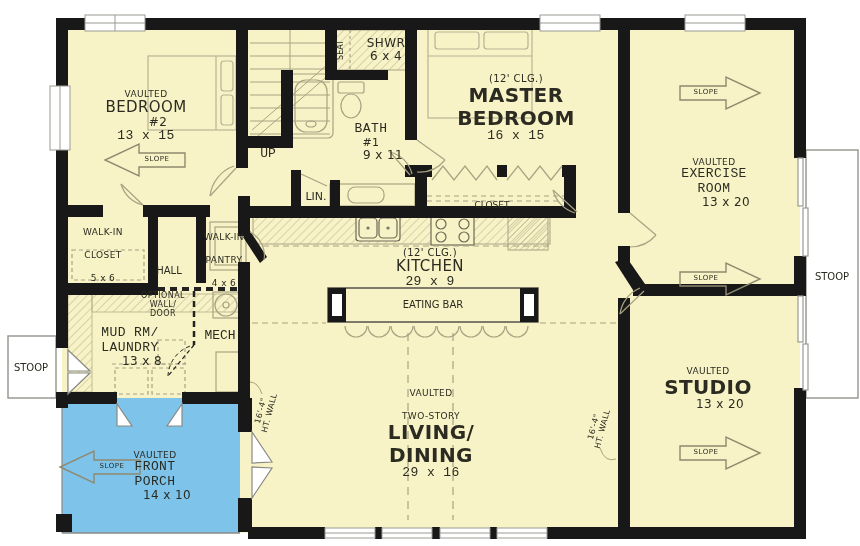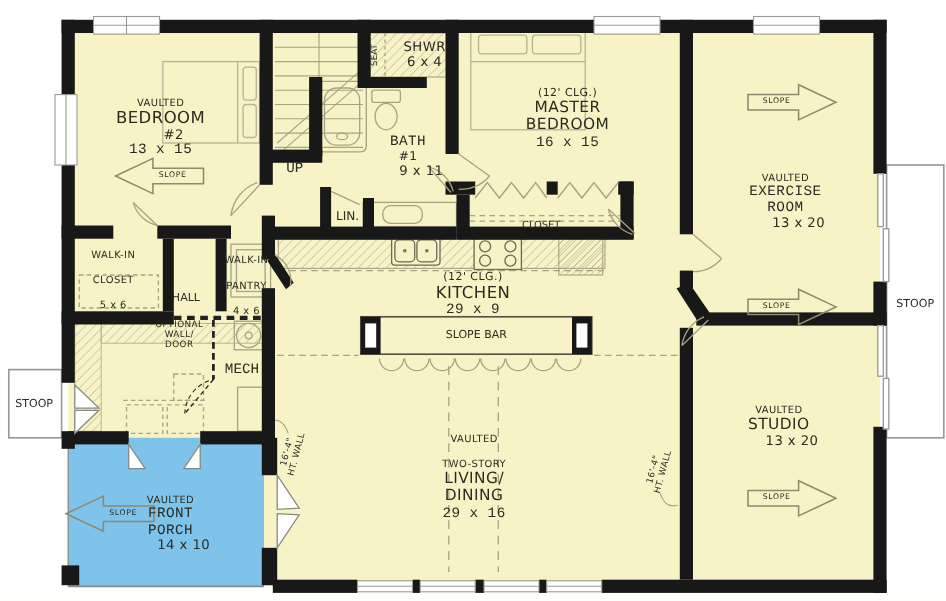--- a/index.html
+++ b/index.html
@@ -11,21 +11,21 @@
   .lbl div{letter-spacing:.4px;}
   .rot90{transform:translate(-50%,-50%) rotate(-90deg);}
   .rot75{transform:translate(-50%,-50%) rotate(-75deg);}
   .t7{font-size:7px;letter-spacing:.6px;}
   .t8{font-size:8px;}
   .t9{font-size:9px;margin-top:13px;}
   .t10{font-size:10px;}
   .t11{font-size:11px;}
   .t12{font-size:12px;margin-left:24px;}
   .t13{font-size:13px;font-family:Liberation Mono, monospace;}
-  .t14{font-size:14px;}
+  .t14{font-size:20px;font-weight:bold;}
   .t15{font-size:15px;}
 </style>
 </head>
 <body>
 
 <div id="plan">
 
 <svg width="860" height="546" viewBox="0 0 860 546">
   <defs>
     <pattern id="h6" width="6" height="6" patternUnits="userSpaceOnUse" patternTransform="rotate(45)">
@@ -388,28 +388,33 @@
   <div class="t9">PANTRY</div>
   <div class="t9">4 x 6</div>
 </div>
 
 <div class="lbl" style="left:430px;top:268px">
   <div class="t10">(12' CLG.)</div>
   <div class="t15">KITCHEN</div>
   <div class="t13">29 x 9</div>
 </div>
 
-<div class="lbl t10" style="left:433px;top:305px">SLOPE BAR</div>
+<div class="lbl t10" style="left:433px;top:305px">EATING BAR</div>
 
 <div class="lbl" style="left:163px;top:305px">
   <div class="t8">OPTIONAL</div>
   <div class="t8">WALL/</div>
   <div class="t8">DOOR</div>
 </div>
 
+<div class="lbl" style="left:130px;top:347px">
+  <div class="t13">MUD RM/</div>
+  <div class="t13">LAUNDRY</div>
+  <div class="t12">13 x 8</div>
+</div>
 
 <div class="lbl t13" style="left:220px;top:336px">MECH</div>
 
 <div class="lbl" style="left:155px;top:470px">
   <div class="t9">VAULTED</div>
   <div class="t13">FRONT</div>
   <div class="t13">PORCH</div>
   <div class="t12">14 x 10</div>
 </div>
 

